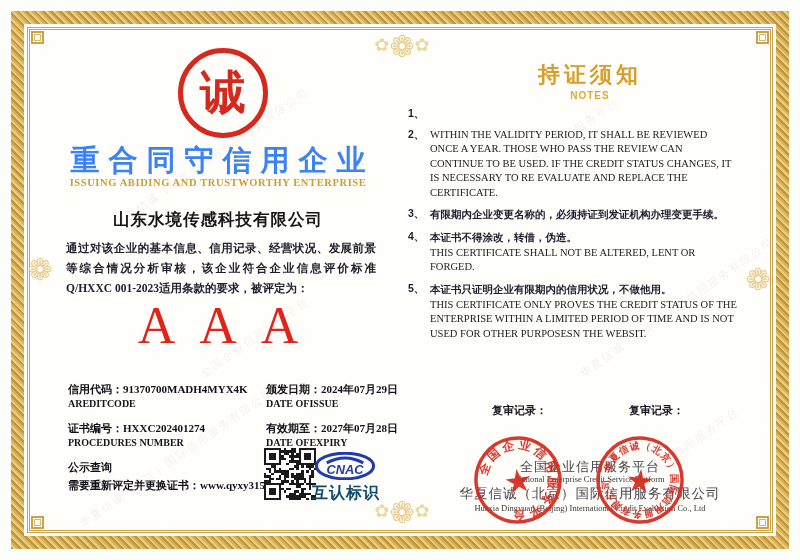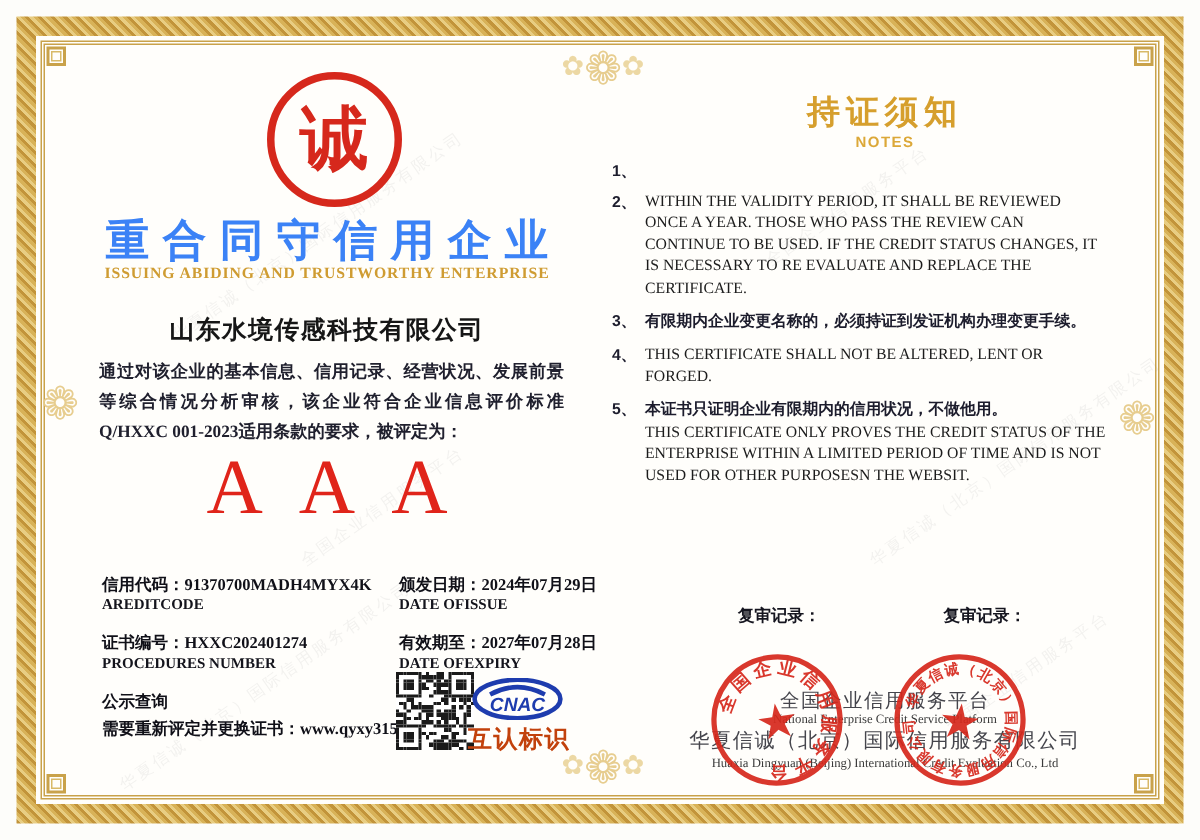--- a/index.html
+++ b/index.html
@@ -38,21 +38,21 @@
           box-sizing:border-box;}
   .fld{font-size:11px;color:#101018;white-space:nowrap;}
   .fld b{font-weight:bold;}
   .fld .val{font-family:"Liberation Serif","DejaVu Serif",serif;font-weight:bold;}
   .sub{font-size:10px;color:#14141c;font-family:"Liberation Serif","DejaVu Serif",serif;
        font-weight:bold;white-space:nowrap;}
   .qr{left:264px;top:448px;width:52px;height:52px;display:grid;
       grid-template-columns:repeat(21,1fr);grid-template-rows:repeat(21,1fr);background:#fff;}
   .qr i{background:#1a1a1a;}
   .cnac{left:314px;top:452px;width:62px;height:28px;}
-  .cnac-cap{left:312px;top:483px;width:70px;font-size:16px;font-weight:bold;color:#c2410c;
+  .cnac-cap{left:312px;top:483px;width:70px;font-size:16px;font-weight:bold;color:#0c4a6e;
             letter-spacing:1px;}
   
   .notes-title{left:420px;top:60px;width:340px;text-align:center;font-size:22px;font-weight:bold;
                color:#d69f2d;letter-spacing:4px;}
   .notes-sub{left:420px;top:90px;width:340px;text-align:center;font-size:10px;font-weight:bold;
              color:#dca838;letter-spacing:1px;}
   .notes{left:408px;top:107px;width:330px;}
   .note{display:flex;margin-bottom:7px;}
   .note .num{width:22px;flex:none;font-size:10.5px;font-weight:bold;color:#1c1c2c;}
   .note .cn{font-size:10.5px;font-weight:bold;color:#1c1c2c;line-height:1.5;
@@ -591,20 +591,21 @@
   </div>
   <div class="note">
     <span class="num">3、</span>
     <span>
         <span class="cn" style="display:block">有限期内企业变更名称的，必须持证到发证机构办理变更手续。</span>
       </span>
   </div>
   <div class="note">
     <span class="num">4、</span>
     <span>
+        <span class="cn" style="display:block">本证书不得涂改，转借，伪造。</span>
         <span class="en" style="display:block">THIS CERTIFICATE SHALL NOT BE ALTERED, LENT OR FORGED.</span>
       </span>
   </div>
   <div class="note">
     <span class="num">5、</span>
     <span>
         <span class="cn" style="display:block">本证书只证明企业有限期内的信用状况，不做他用。</span>
         <span class="en" style="display:block">THIS CERTIFICATE ONLY PROVES THE CREDIT STATUS OF THE ENTERPRISE WITHIN A LIMITED PERIOD OF TIME AND IS NOT USED FOR OTHER PURPOSESN THE WEBSIT.</span>
       </span>
   </div>

